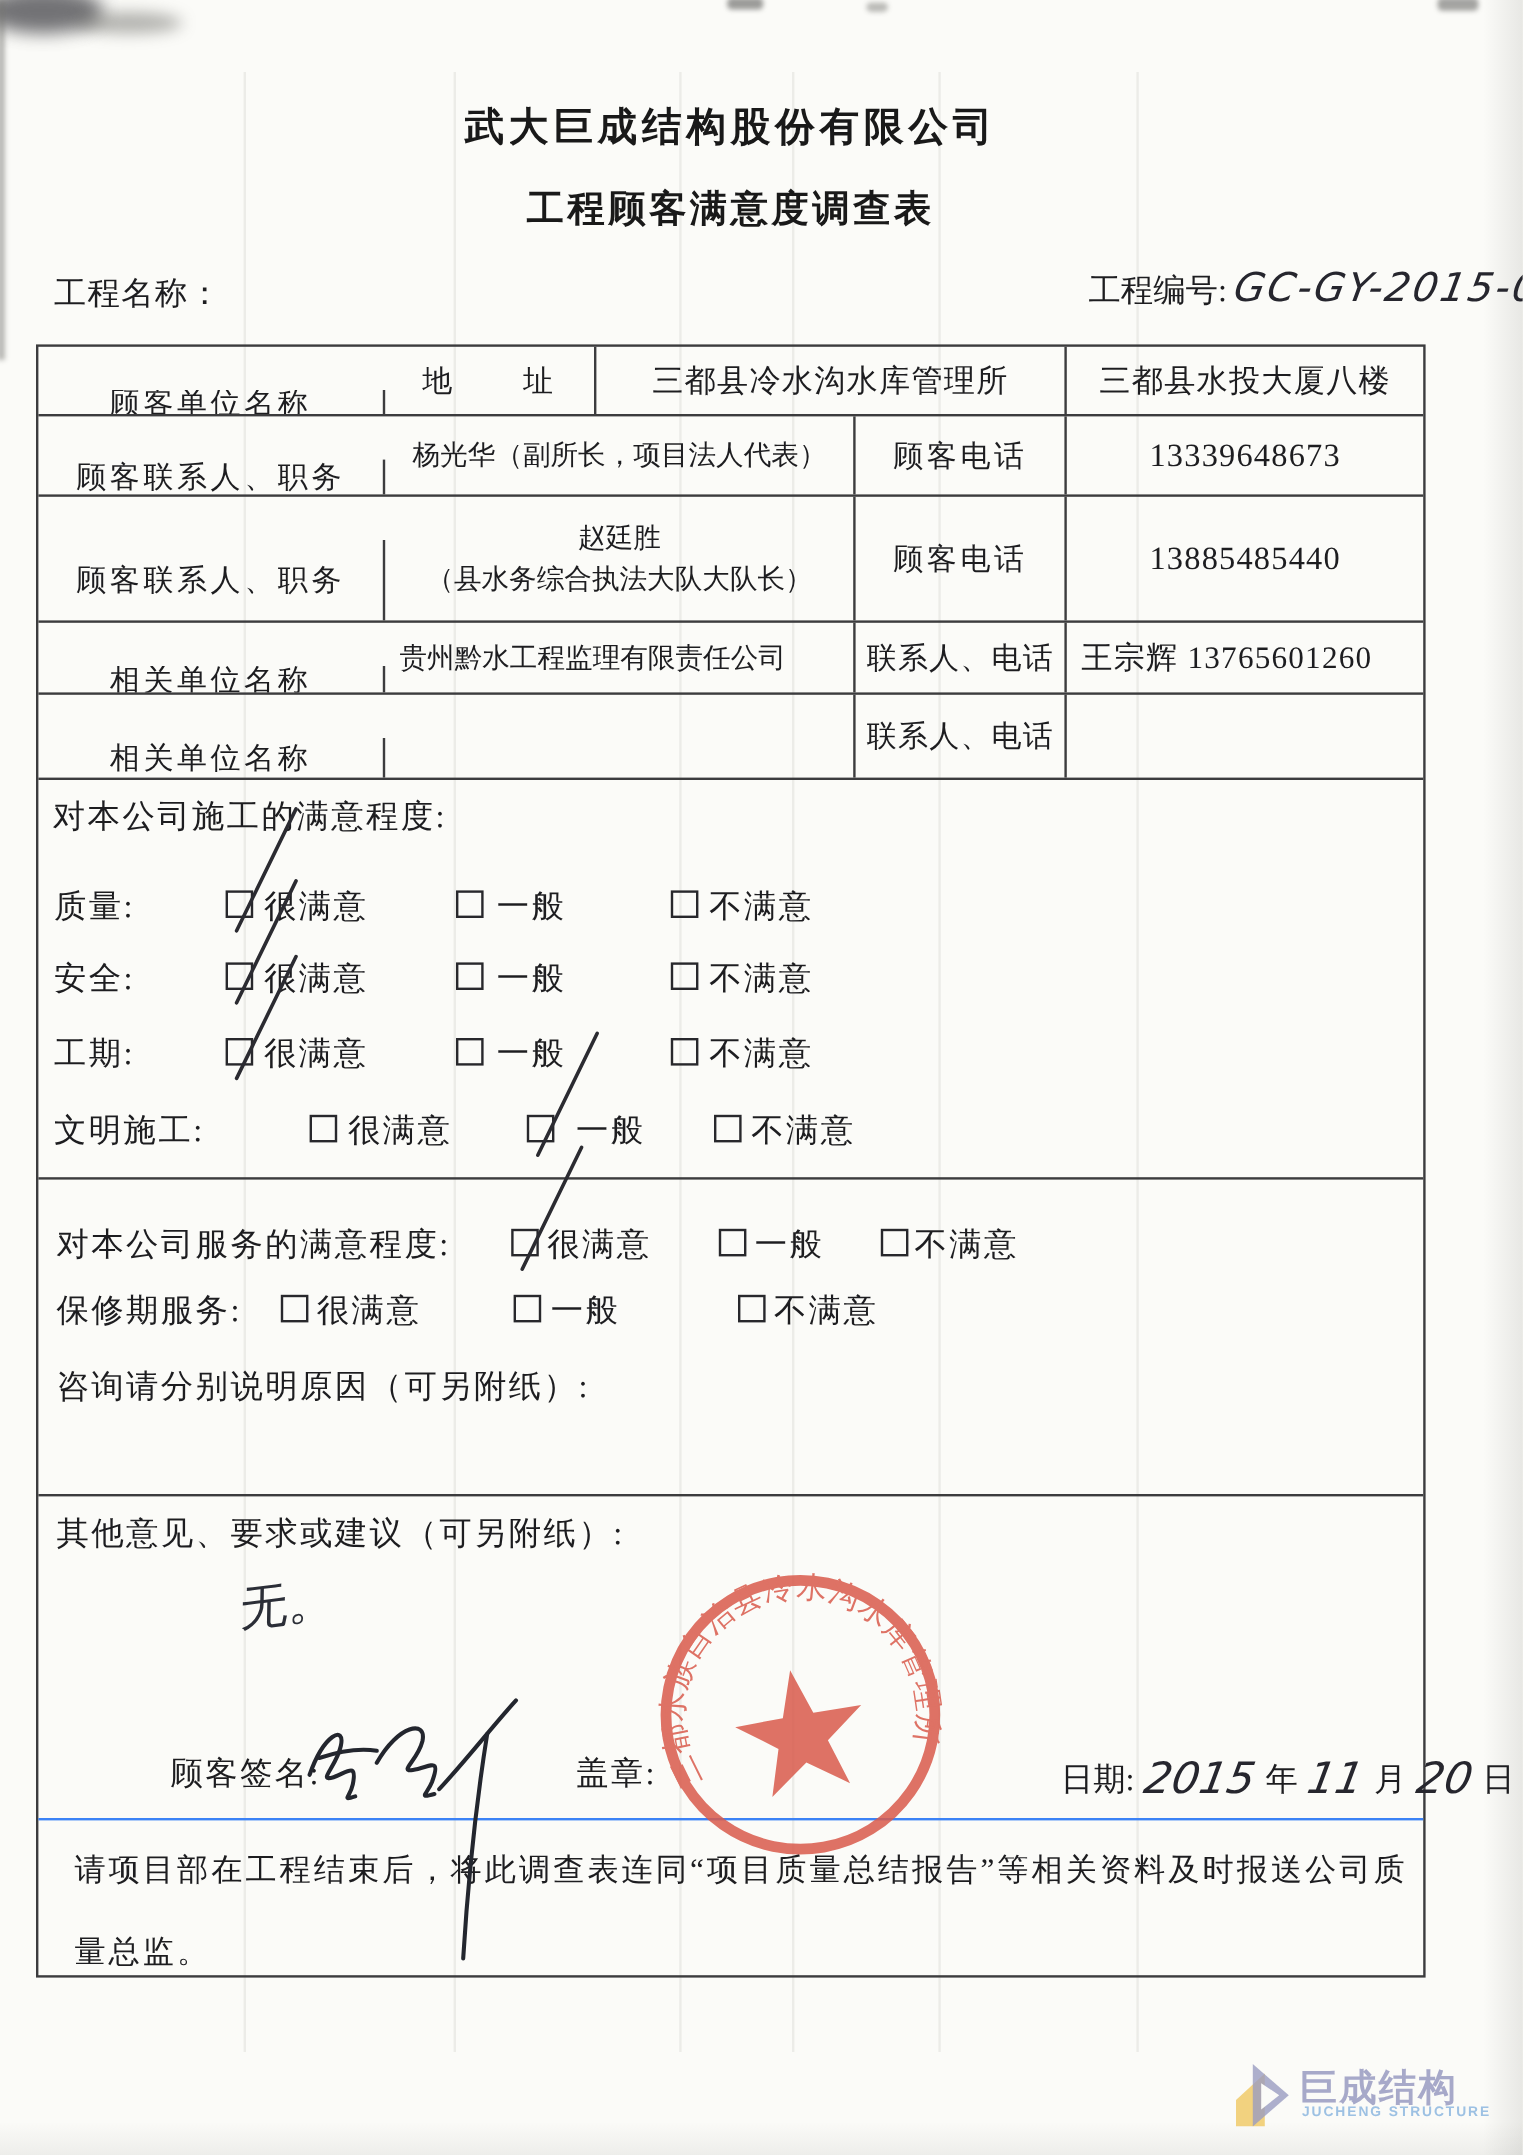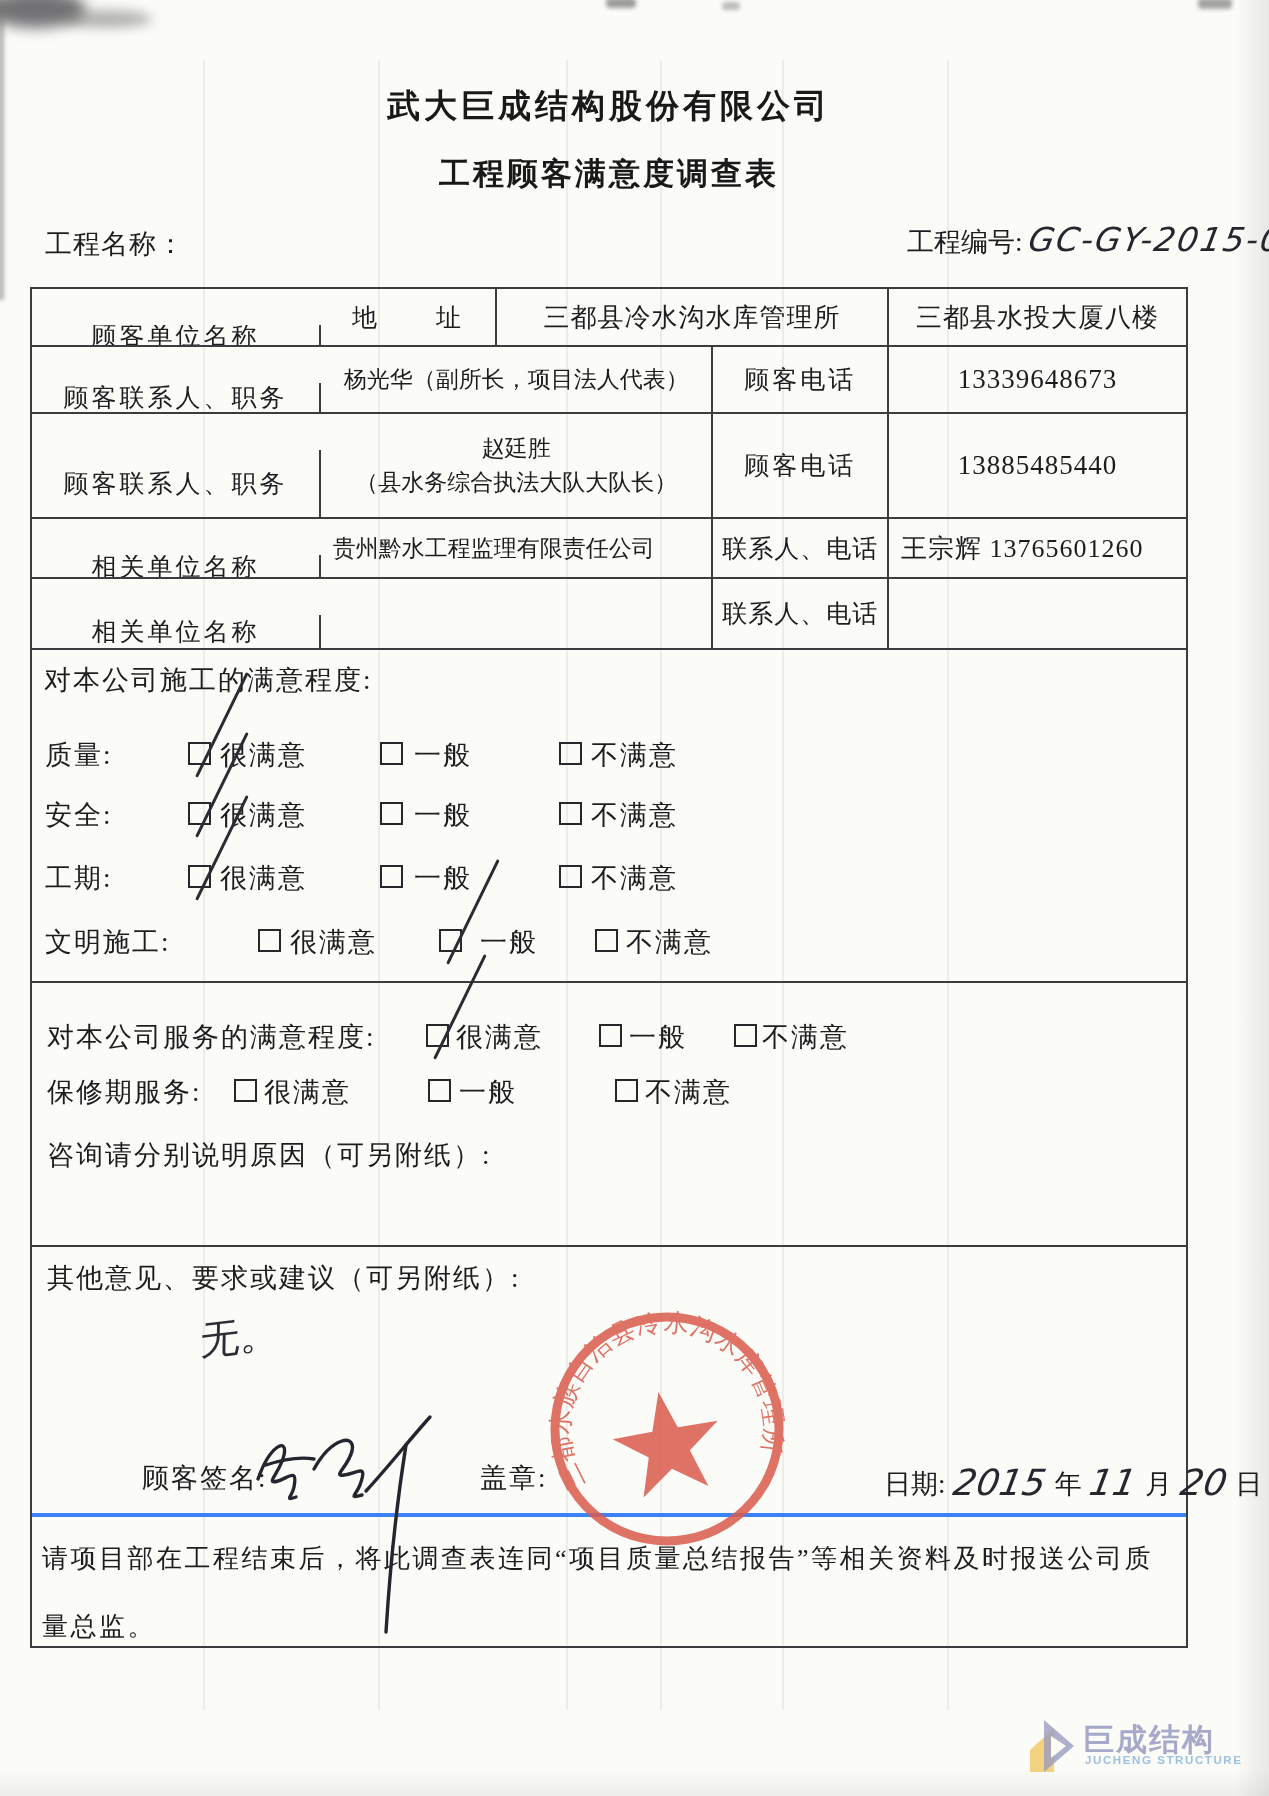--- a/index.html
+++ b/index.html
@@ -25,22 +25,22 @@
         flex-direction:column;overflow:hidden;}
   .cell.last{border-right:none;border-radius:25px;}
   .c1{width:296px;margin-top:36px;} .c2{width:402px;} .c3{width:180px;} .c4{width:304px;}
   .lbl{font-size:25px;letter-spacing:3px;}
   .val{font-size:26px;letter-spacing:1px;}
   .val-sm{font-size:23px;letter-spacing:0;}
   .val-num{font-size:27px;letter-spacing:1px;text-align:right;}
   .left-align{align-items:flex-start;padding-left:12px;}
   .two-line{line-height:34px;text-align:center;}
   .sec{position:relative;border-bottom:2px solid #3c3c3e;box-sizing:border-box;padding-left:20px;}
-  .s2{height:333px;} .s3{height:264px;} .s4{height:270px;border-bottom:4px solid #3b82f6;}
-  .s5{height:154px;border-bottom:none;}
+  .s2{height:333px;} .s3{height:264px;} .s4{height:270px;border-bottom:2px solid #3b82f6;}
+  .s5{height:154px;border-bottom:none;margin-left:20px;}
   .sec-heading{position:absolute;left:12px;font-size:27px;letter-spacing:2px;}
   .opt-row{position:absolute;left:0;width:100%;height:42px;}
   .opt-row .rlabel{position:absolute;top:0;font-size:27px;letter-spacing:2px;left:13px;}
   .cb{position:absolute;top:5px;width:23px;height:23px;border:2.5px solid #28282c;box-sizing:border-box;background:transparent;}
   .opt{position:absolute;top:0;font-size:27px;letter-spacing:2px;}
   .slash{display:none;position:absolute;left:5px;bottom:-14px;width:3px;height:116px;background:#2b2b31;
          transform:rotate(26deg);transform-origin:bottom center;border-radius:2px;}
   .cb[data-checked="true"] .slash{display:block;}
   
   .r-std .cb1{left:156px;} .r-std .o1{left:188px;}

